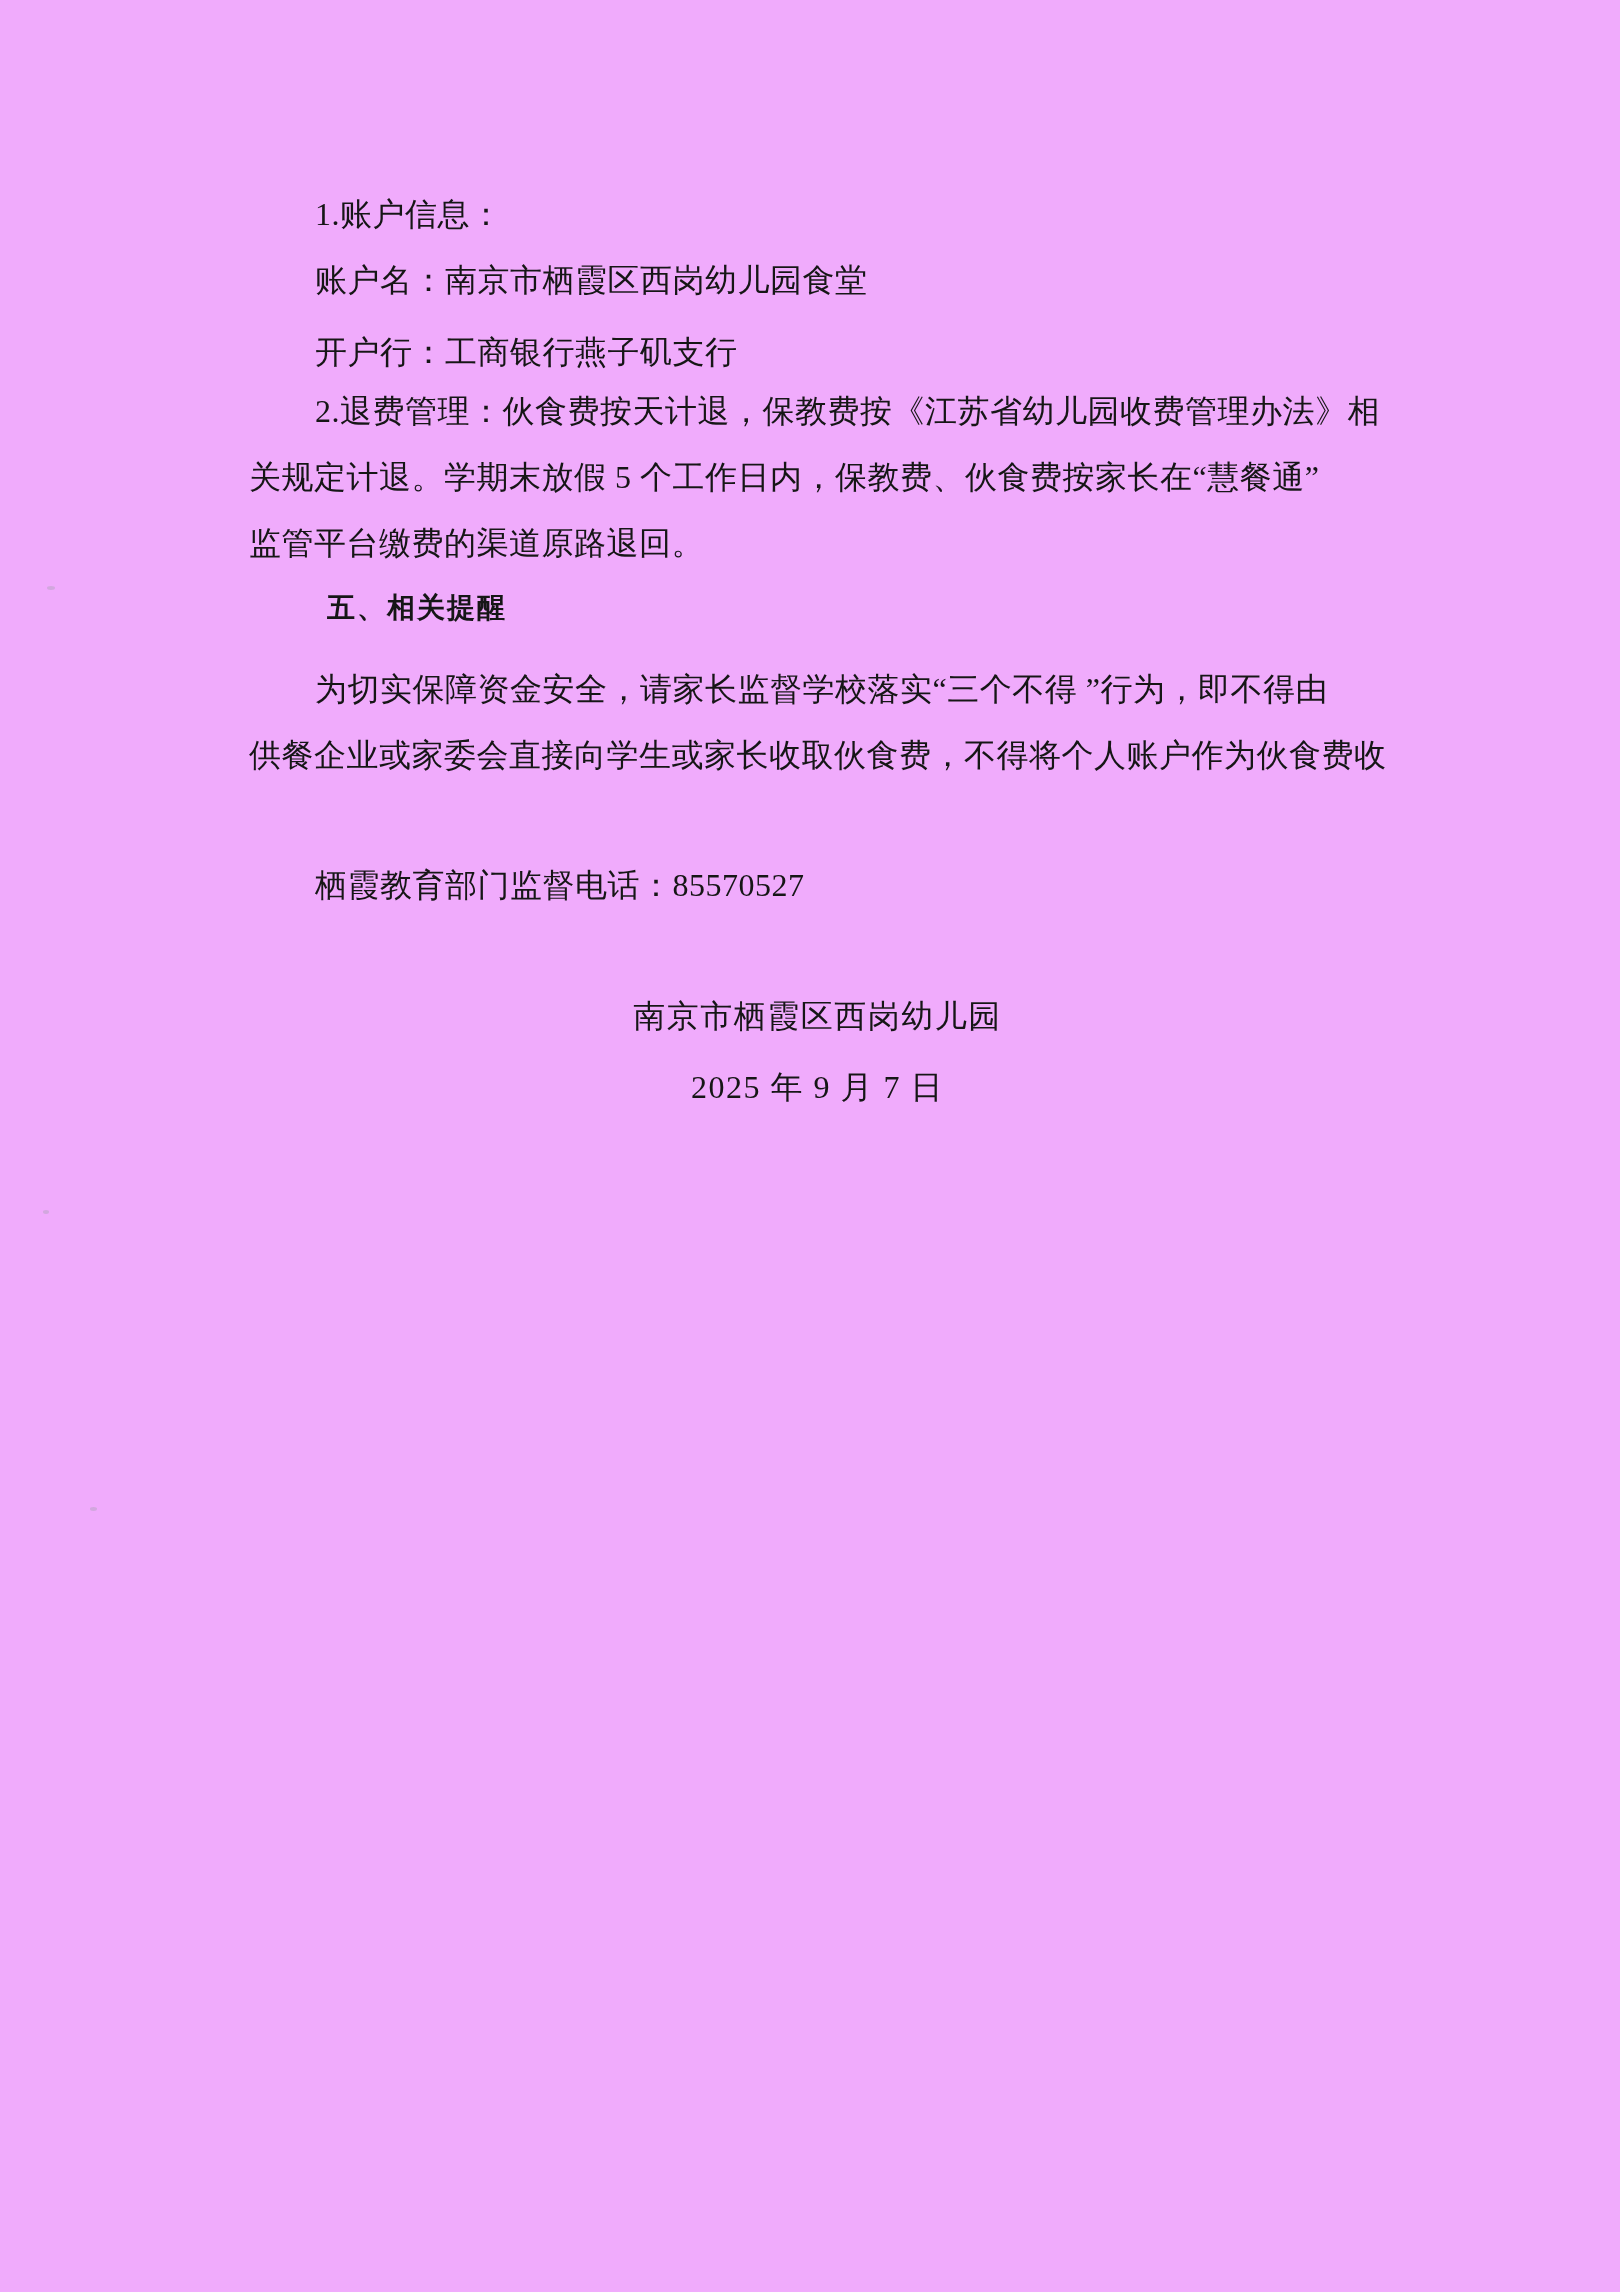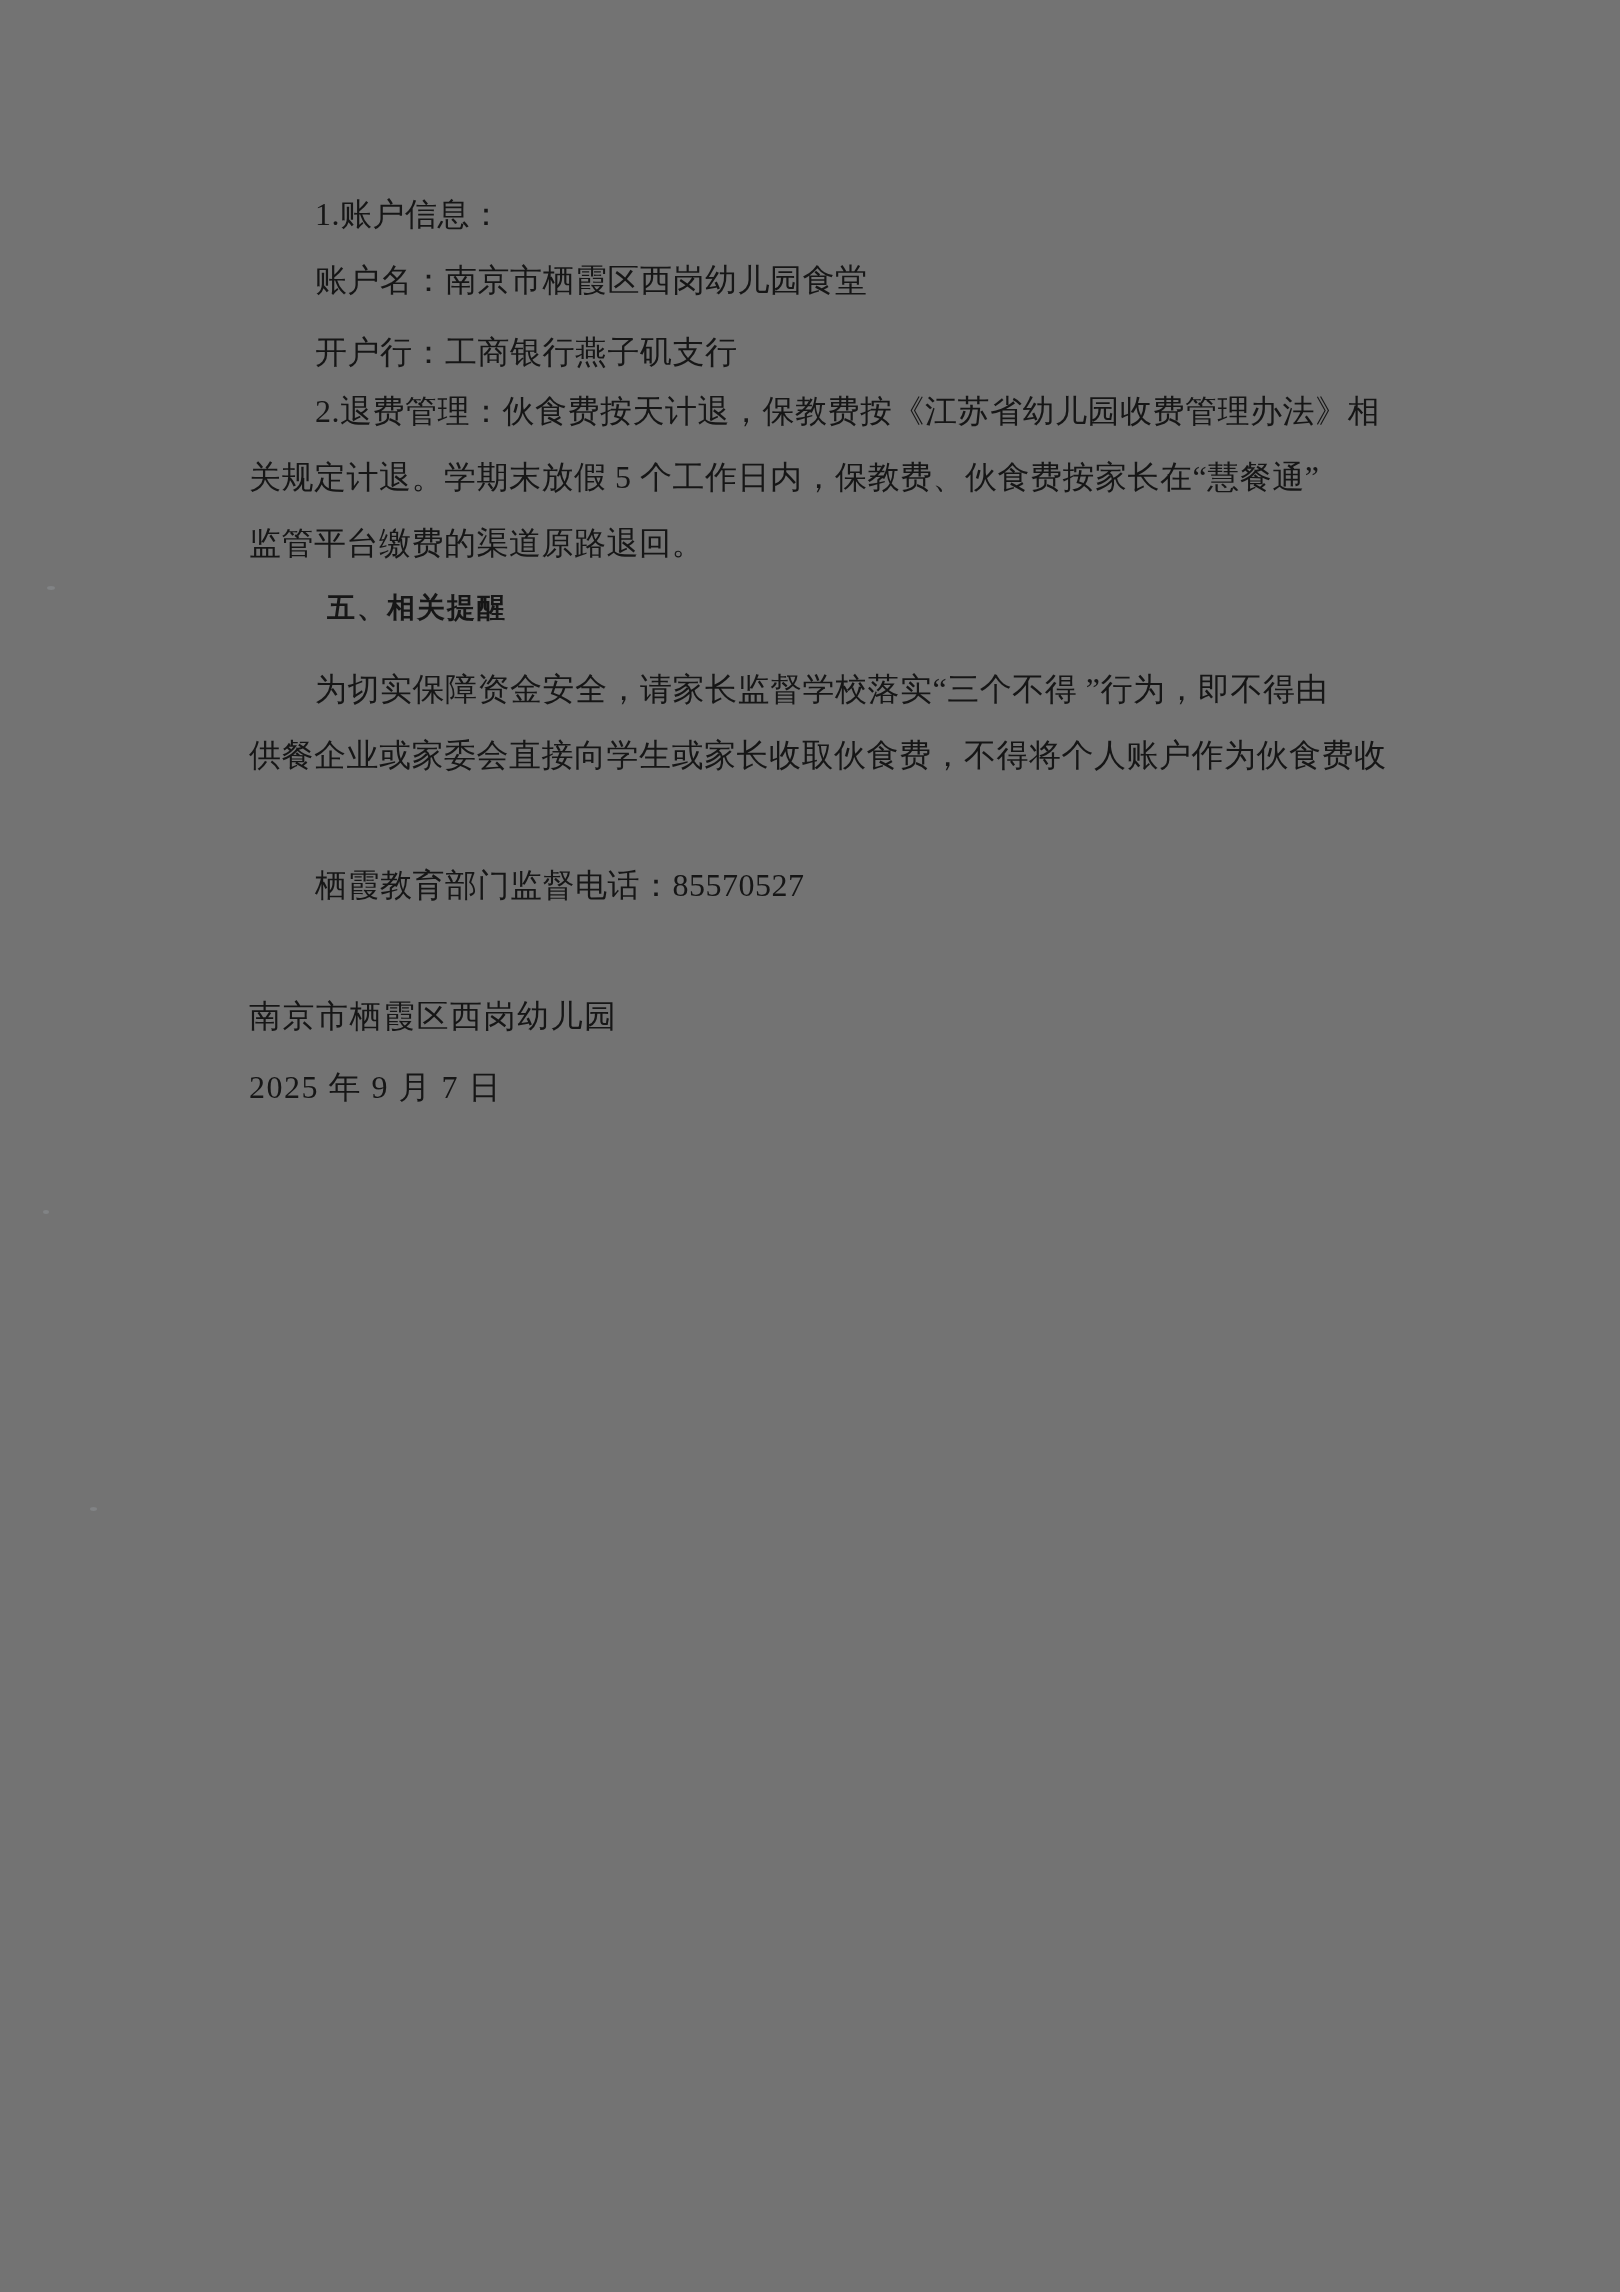--- a/index.html
+++ b/index.html
@@ -4,21 +4,21 @@
 <style>
   html, body {
     margin: 0;
     padding: 0;
     background: #e8e8e8;
   }
   .page {
     position: relative;
     width: 1621px;
     height: 2293px;
-    background: #737373;
+    background: #f0abfc;
     overflow: hidden;
     font-family: "Liberation Serif", "DejaVu Serif", serif;
     color: #161616;
   }
   .line {
     position: absolute;
     left: 249px;
     width: 1141px;
     font-size: 32px;
     line-height: 1.18;
@@ -27,21 +27,21 @@
   }
   .indent { padding-left: 66px; }
   .heading {
     font-family: "Liberation Sans", "DejaVu Sans", sans-serif;
     font-weight: 700;
     font-size: 28px;
     padding-left: 78px;
     letter-spacing: 2px;
   }
   .sign {
-    text-align: left;
+    text-align: center;
     width: 1137px;
     letter-spacing: 1.5px;
   }
   .speck {
     position: absolute;
     background: #9aa0a6;
     opacity: 0.35;
     border-radius: 50%;
   }
 </style>

